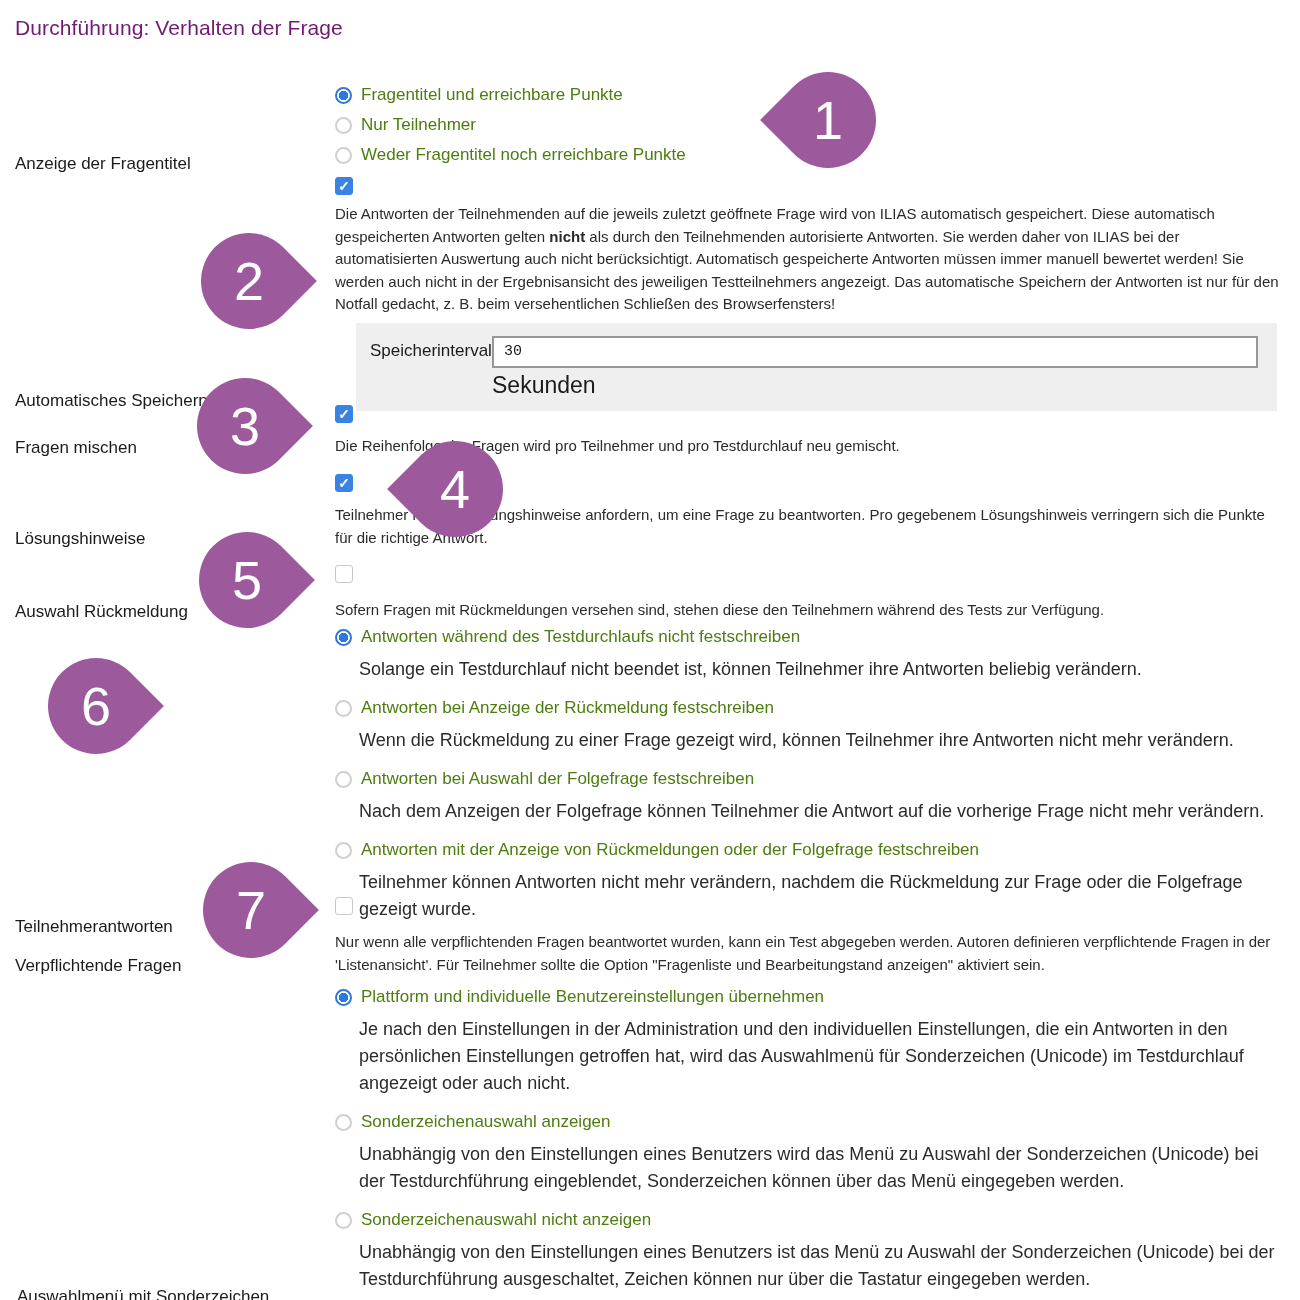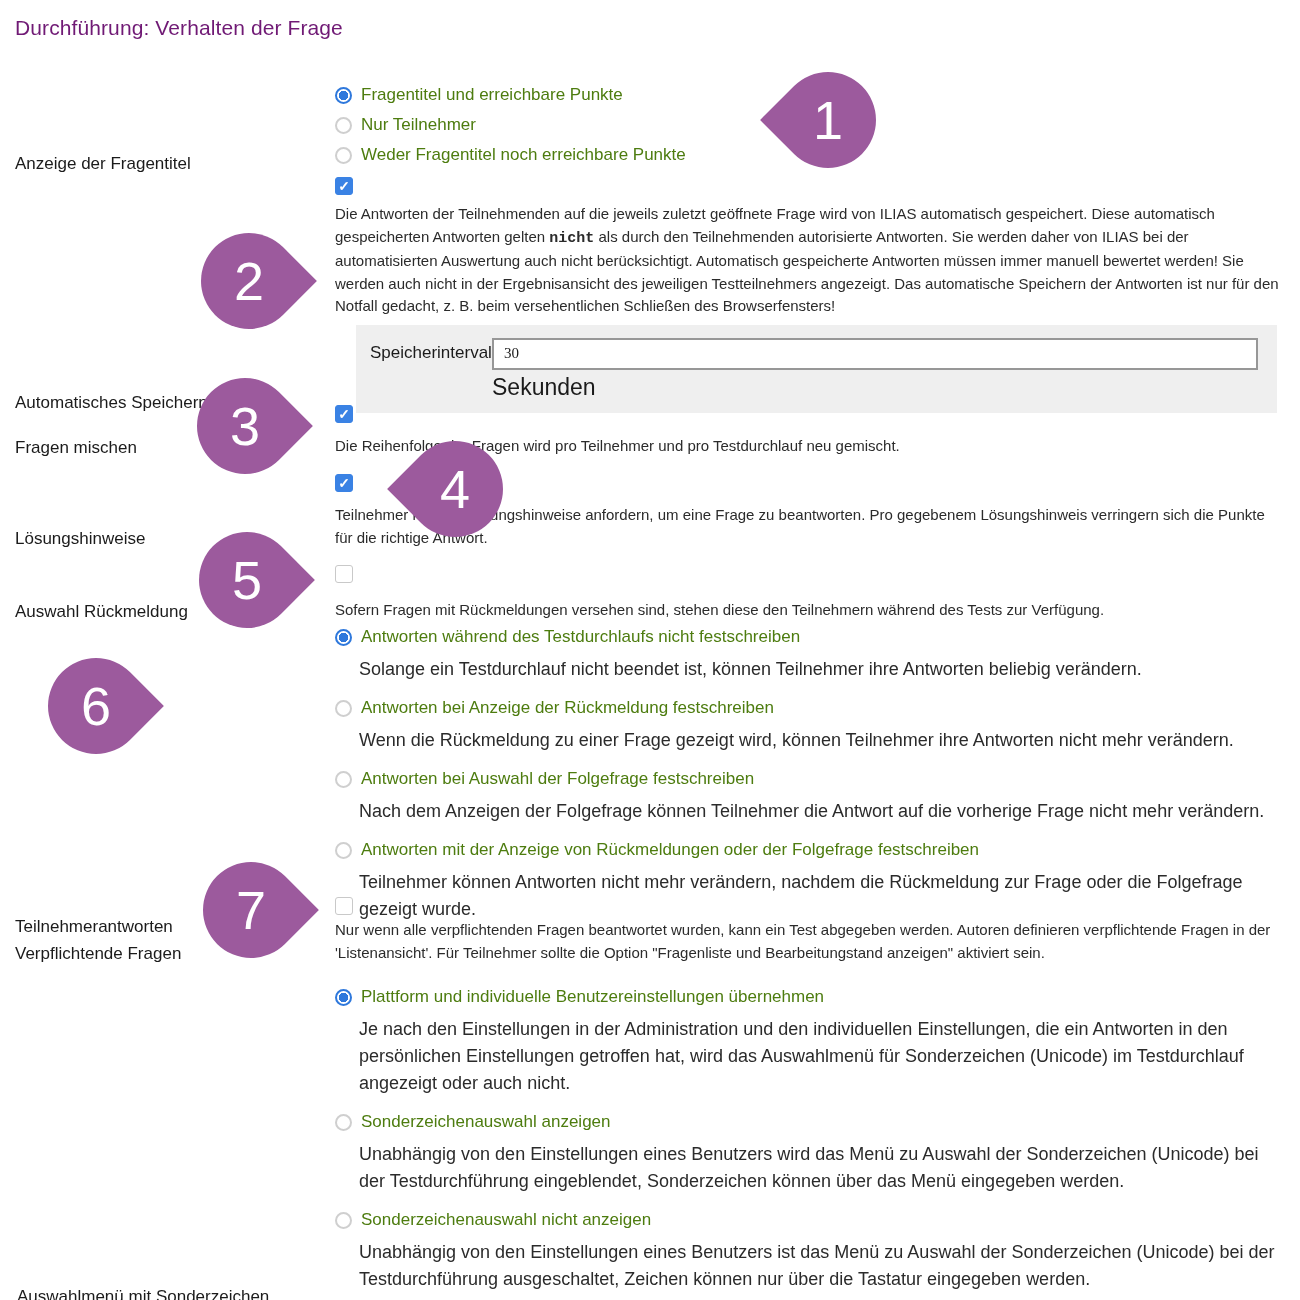--- a/index.html
+++ b/index.html
@@ -24,28 +24,28 @@
   .radio.on { border-color:#2e78dc; background:radial-gradient(circle closest-side, #2e78dc 0 4.5px, #ffffff 5px); }
 
   
   .cb { width:18px; height:18px; border-radius:3px; border:1px solid #c9c9c9; background:#fff;
         display:inline-flex; align-items:center; justify-content:center; flex:0 0 18px; }
   .cb.checked { background:#3a82e4; border-color:#3a82e4; }
   .cb .tick { color:#fff; font-size:14px; font-weight:700; line-height:1; transform:translateY(-.5px); }
 
   
   .desc { margin-top:8px; font-size:15px; line-height:1.5; color:#2b2b2b; max-width:952px; }
-  .desc b { font-weight:700;font-family:Liberation Mono, monospace; }
+  .desc b { font-weight:700; }
 
   
   .subpanel { margin:7px 0 0 21px; width:921px; background:#efefef; padding:13px 16px 12px 14px; display:flex; }
   .sublabel { width:122px; flex:0 0 122px; font-size:17px; color:#1b1b1b; padding-top:5px; }
   .subctl { flex:1 1 auto; }
   .interval-input { display:block; width:766px; height:32px; border:2px solid #979797; background:#fff;
-                    font-family:Liberation Serif, serif; font-size:15px; color:#1b1b1b; padding:12px 10px; }
+                    font-family:Liberation Mono, monospace; font-size:15px; color:#1b1b1b; padding:12px 10px; }
   .unit { margin-top:4px; font-size:23px; color:#1b1b1b; }
 
   
   .marker { position:absolute; width:96px; height:96px; background:#9c5a9d; transform:rotate(45deg); z-index:10;
             display:flex; align-items:center; justify-content:center; }
   .marker.right { border-radius:50% 0 50% 50%; }
   .marker.left  { border-radius:50% 50% 50% 0; }
   .mnum { transform:rotate(-45deg); color:#fff; font-size:54px; font-weight:500; line-height:1; }
 
   .m1 { left:780px; top:72px;  }
@@ -157,21 +157,21 @@
         </label>
         <p class="opt-sub">Teilnehmer können Antworten nicht mehr verändern, nachdem die Rückmeldung zur Frage oder die Folgefrage gezeigt wurde.</p>
       </div>
     </div>
   </section>
 
   <section class="row" style="top:897px">
     <div class="flabel">Verpflichtende Fragen</div>
     <div class="fcontrol">
       <span class="cb unchecked"></span>
-      <p class="desc" style="margin-top:0">Nur wenn alle verpflichtenden Fragen beantwortet wurden, kann ein Test abgegeben werden. Autoren definieren verpflichtende Fragen in der 'Listenansicht'. Für Teilnehmer sollte die Option "Fragenliste und Bearbeitungstand anzeigen" aktiviert sein.</p>
+      <p class="desc" style="margin-top:12px">Nur wenn alle verpflichtenden Fragen beantwortet wurden, kann ein Test abgegeben werden. Autoren definieren verpflichtende Fragen in der 'Listenansicht'. Für Teilnehmer sollte die Option "Fragenliste und Bearbeitungstand anzeigen" aktiviert sein.</p>
     </div>
   </section>
 
   <section class="row" style="top:986px">
     <div class="flabel" style="padding-left:2px">Auswahlmenü mit Sonderzeichen</div>
     <div class="fcontrol">
       <div class="opt-block">
         <label class="opt-line">
           <span class="radio on"></span>
           <span class="opt-text">Plattform und individuelle Benutzereinstellungen übernehmen</span>

